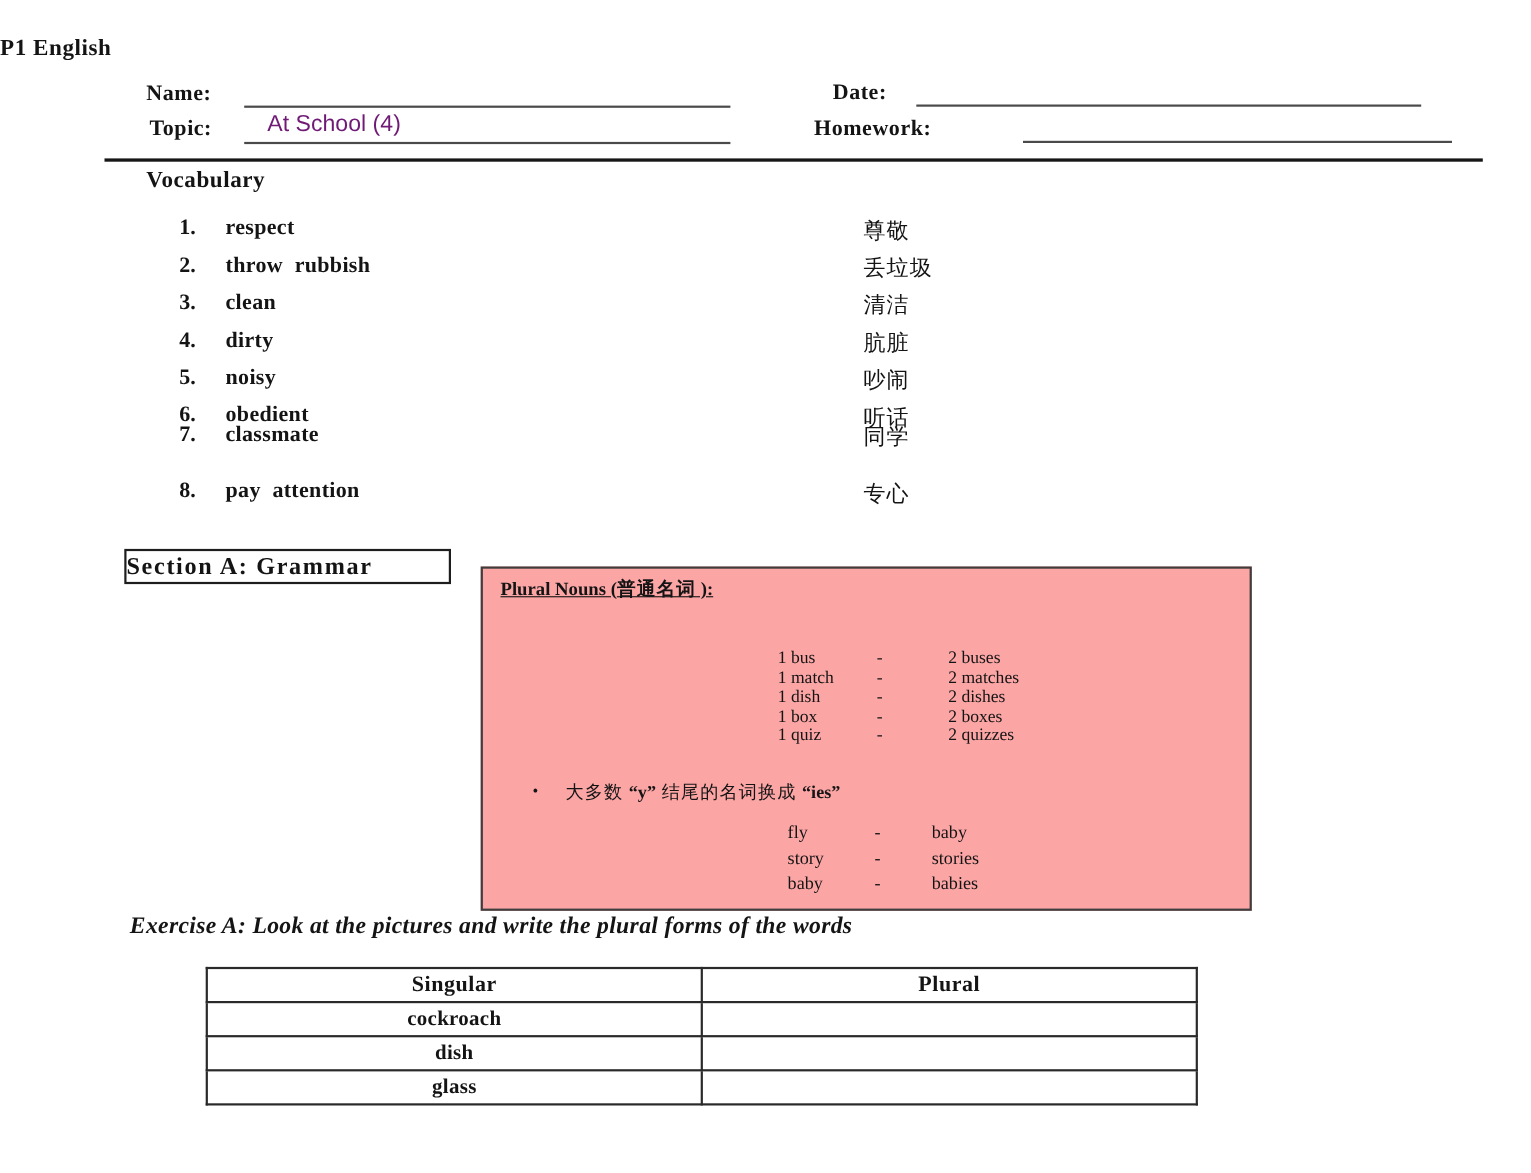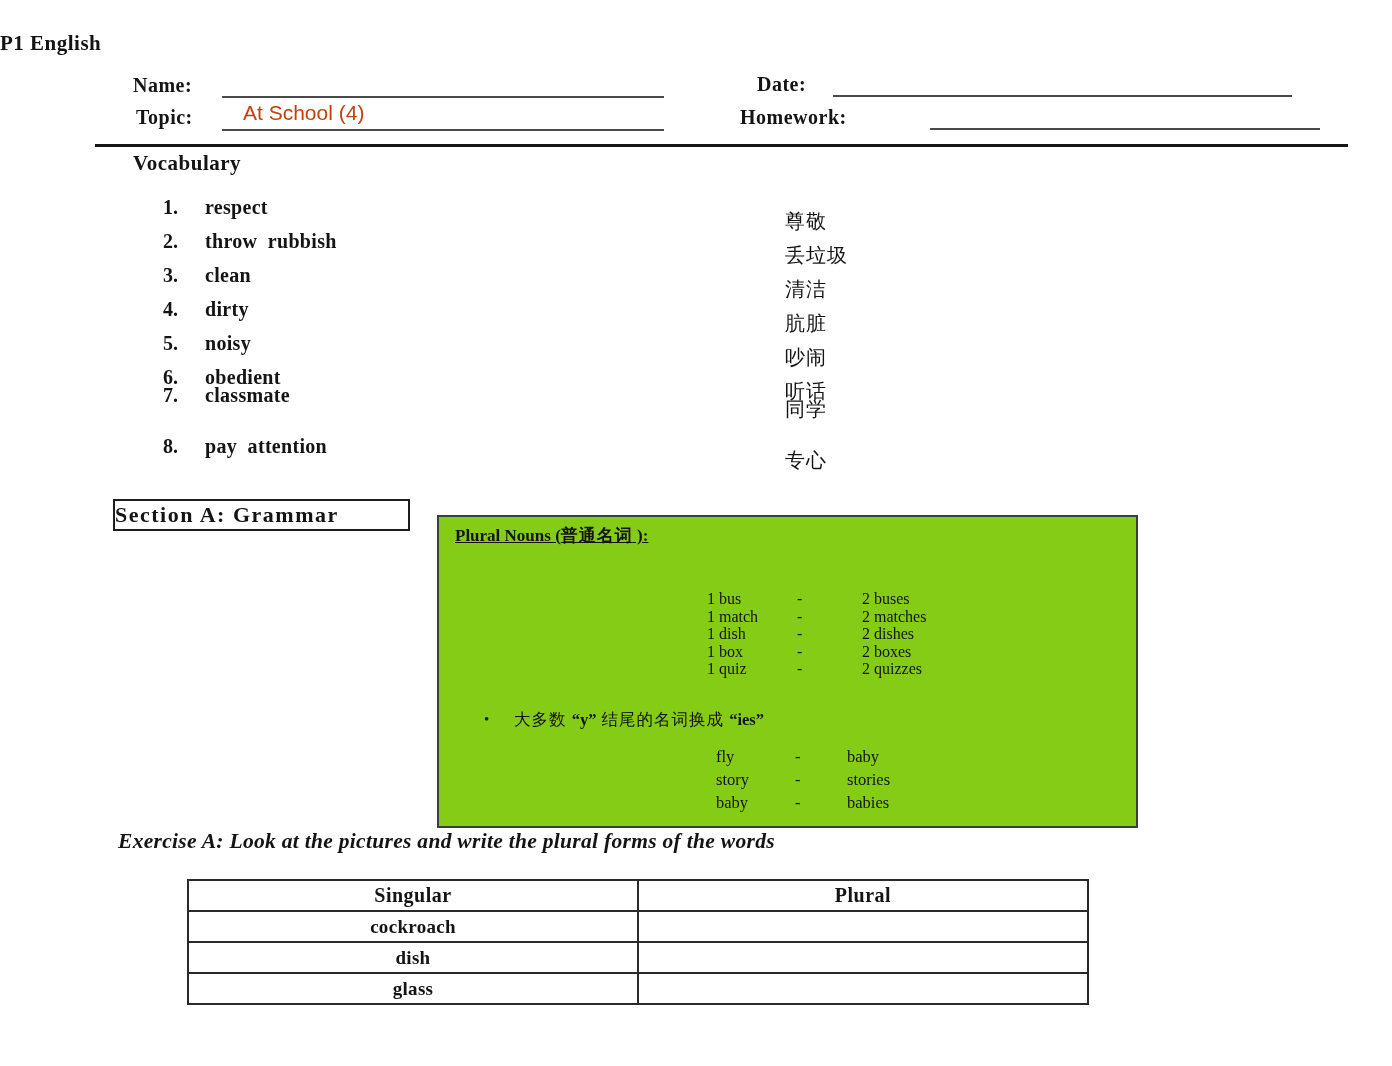--- a/index.html
+++ b/index.html
@@ -14,42 +14,42 @@
   .abs{position:absolute;}
   
   #page-title{top:31px;left:0;width:100%;text-align:left;font-size:21px;font-weight:bold;letter-spacing:.5px;}
   .field-label{font-size:20px;font-weight:bold;letter-spacing:.5px;}
   .blank-line{border-bottom:2px solid #4a4a4a;height:0;}
   #name-label{top:74px;left:133px;}
   #name-line{top:96px;left:222px;width:442px;}
   #date-label{top:73px;left:757px;}
   #date-line{top:95px;left:833px;width:459px;}
   #topic-label{top:106px;left:136px;}
-  #topic-value{top:101px;left:243px;font-family:"Liberation Sans","DejaVu Sans",sans-serif;font-size:21px;color:#c2410c;}
+  #topic-value{top:101px;left:243px;font-family:"Liberation Sans","DejaVu Sans",sans-serif;font-size:21px;color:#701a75;}
   #topic-line{top:129px;left:222px;width:442px;}
   #homework-label{top:106px;left:740px;}
   #homework-line{top:128px;left:930px;width:390px;}
   #header-divider{top:144px;left:95px;width:1253px;height:3px;background:#161616;}
   
   #vocab-heading{top:151px;left:133px;font-size:21px;font-weight:bold;letter-spacing:.5px;}
   .vocab-row{position:absolute;left:163px;width:1100px;height:26px;font-size:20px;}
   .vocab-num{display:inline-block;width:42px;font-weight:bold;}
   .vocab-en{font-weight:bold;white-space:pre;letter-spacing:.3px;}
-  .vocab-zh{position:absolute;left:622px;top:0;font-size:20px;letter-spacing:2px;margin-top:12px;}
+  .vocab-zh{position:absolute;left:622px;top:0;font-size:20px;letter-spacing:2px;}
   
   #section-a-box{
     top:499px;left:113px;width:297px;height:32px;
     border:2px solid #1d1d1d;box-sizing:border-box;
     font-size:22px;font-weight:bold;letter-spacing:1.5px;
     line-height:28px;
   }
   
   #grammar-box{
     top:515px;left:437px;width:701px;height:313px;
-    border:2px solid #3e3e3e;box-sizing:border-box;background:#84cc16;
+    border:2px solid #3e3e3e;box-sizing:border-box;background:#fca5a5;
   }
   #grammar-title{position:absolute;top:7px;left:16px;font-size:17px;font-weight:bold;text-decoration:underline;}
   .zh{letter-spacing:1px;}
   .rule-line{position:absolute;left:45px;font-size:16.5px;}
   .bullet-dot{display:inline-block;width:30px;font-size:15px;vertical-align:1px;}
   .rule-bold{font-weight:bold;}
   #rule1-line{top:39px;}
   #rule2-line{top:192px;}
   .ex-grid1{position:absolute;left:268px;top:73px;display:grid;grid-template-columns:90px 65px auto;font-size:16px;line-height:17.5px;}
   .ex-grid2{position:absolute;left:277px;top:228px;display:grid;grid-template-columns:79px 52px auto;font-size:16.5px;line-height:23px;}

